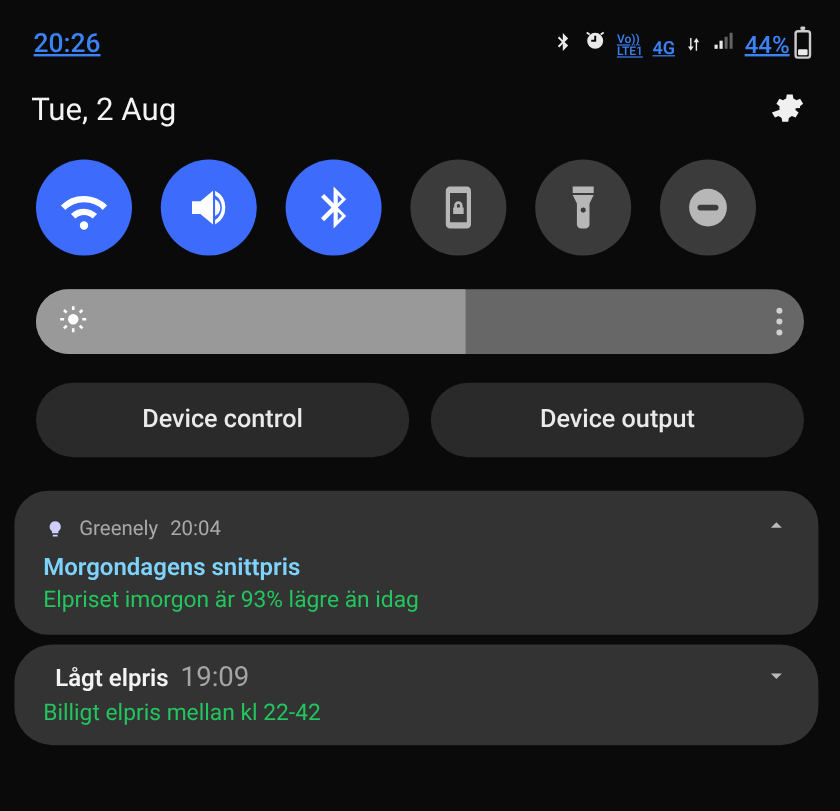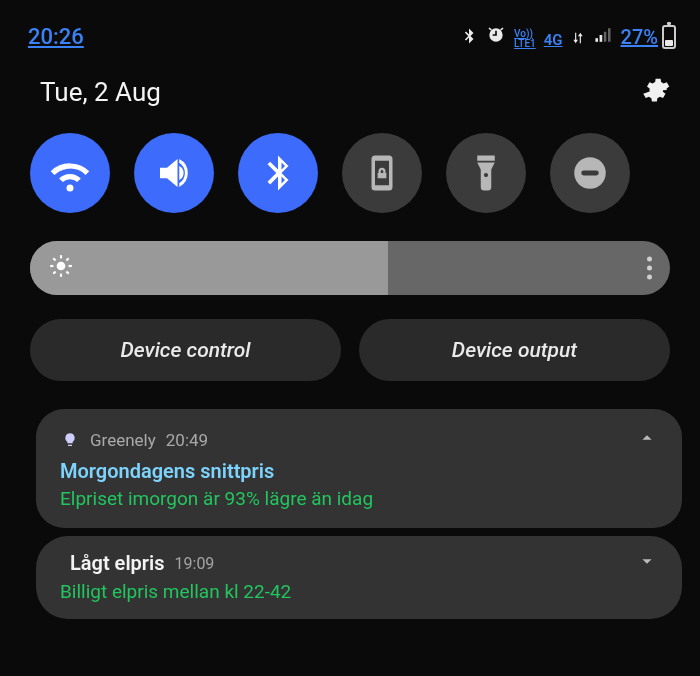--- a/index.html
+++ b/index.html
@@ -38,21 +38,21 @@
   }
   .battery-icon::before {
     content:""; position:absolute; top:-5px; left:3px; width:4px; height:3px; background:#ccc; border-radius:1px;
   }
   .battery-icon::after {
     content:""; position:absolute; bottom:1px; left:1px; right:1px; height:27%; background:#eaeaea; border-radius:1px;
   }
 
   .header-row {
     display:flex; justify-content:space-between; align-items:center;
-    padding: 22px 30px 12px 40px;
+    padding: 22px 30px 12px 26px;
   }
   .date { font-size:26px; color:#f4f4f4; font-weight:400; }
 
   .qs-row {
     display:flex; gap:24px; padding: 12px 30px 18px 30px;
   }
   .qs-btn {
     width:80px; height:80px; border-radius:50%;
     display:flex; align-items:center; justify-content:center;
     cursor:pointer;
@@ -86,25 +86,25 @@
     display:flex; flex-direction:column; gap:4px;
   }
   .brightness-more span { width:5px; height:5px; background:#d0d0d0; border-radius:50%; }
 
   .pill-row {
     display:flex; gap:18px; padding: 8px 30px 18px 30px;
   }
   .pill {
     flex:1; height:62px; background:#2a2a2a; border-radius:31px;
     display:flex; align-items:center; justify-content:center;
-    font-size:21px; color:#eaeaea; font-weight:500; cursor:pointer;font-style:italic;
+    font-size:21px; color:#eaeaea; font-weight:500; cursor:pointer;
   }
 
   .notif {
-    margin: 10px 18px 0 36px;
+    margin: 10px 18px 0 12px;
     background:#333333;
     border-radius:28px;
     padding:18px 24px 18px 24px;
   }
   .notif.sub {
     border-radius:32px;
     margin-top:8px;
      padding:14px 24px 16px 24px;
   }
   .notif-hdr {
@@ -115,21 +115,21 @@
     width:20px; height:20px; border-radius:50%;
     display:flex; align-items:center; justify-content:center;
   }
   .notif-hdr .app-icon svg { width:16px; height:16px; fill:#cfcfff; }
   .notif-hdr .chev { margin-left:auto; }
   .notif-hdr .chev svg { width:22px; height:22px; fill:#bbb; }
   .notif-title { font-size:20px; font-weight:600; color:#7dd3fc; margin-top:6px;}
   .notif-body  { font-size:19px; color:#22c55e; margin-top:4px;}
   .notif.sub .row2 { display:flex; align-items:center; gap:10px;}
   .notif.sub .title2 { font-size:20px; font-weight:600; color:#f3f3f3;}
-  .notif.sub .time2 { font-size:16px; color:#a4a4a4;}
+  .notif.sub .time2 { font-size:23px; color:#a4a4a4;}
 </style>
 </head>
 <body>
 
 <div class="status-bar">
   <div>20:26</div>
   <div class="status-right">
     <span>
       <svg viewBox="0 0 24 24" width="18" height="18">
           <path d="M12 2l6 6-4 4 4 4-6 6V14l-4 4-1.5-1.5L11 12 6.5 7.5 8 6l4 4V2z"></path>
@@ -150,21 +150,21 @@
           <path d="M7 3v12H4l4 6 4-6H9V3zM17 21V9h3l-4-6-4 6h3v12z"></path>
         </svg>
     </span>
     <span>
       <svg viewBox="0 0 24 24" width="20" height="20">
           <path d="M3 20h3v-4H3zm5 0h3v-8H8zm5 0h3V8h-3zm5 0h3V4h-3z" opacity=".4"></path>
           <path d="M3 20h3v-4H3zm5 0h3v-8H8z"></path>
         </svg>
     </span>
     <span class="battery">
-      <span>27%</span>
+      <span>44%</span>
       <span class="battery-icon"></span>
     </span>
   </div>
 </div>
 
 <div class="header-row">
   <div class="date">Tue, 2 Aug</div>
   <div>
     <svg viewBox="0 0 24 24" width="30" height="30" fill="#f0f0f0">
         <path d="M12 8a4 4 0 104 4 4 4 0 00-4-4zm9.4 4a7.5 7.5 0 00-.1-1.2l2.1-1.6-2-3.4-2.5 1a7.6 7.6 0 00-2-1.2l-.4-2.6h-4l-.4 2.6a7.6 7.6 0 00-2 1.2l-2.5-1-2 3.4 2.1 1.6a7.5 7.5 0 000 2.4L2.6 15l2 3.4 2.5-1a7.6 7.6 0 002 1.2l.4 2.6h4l.4-2.6a7.6 7.6 0 002-1.2l2.5 1 2-3.4-2.1-1.6c.1-.4.1-.8.1-1.2z"></path>
@@ -240,21 +240,21 @@
 </div>
 
 <div class="notif">
   <div class="notif-hdr">
     <span class="app-icon">
       <svg viewBox="0 0 24 24">
           <path d="M9 21h6v-2H9zm3-19a7 7 0 00-4 12.7V17h8v-2.3A7 7 0 0012 2z"></path>
         </svg>
     </span>
     <span>Greenely</span>
-    <span>20:49</span>
+    <span>20:04</span>
     <span class="chev">
       <svg viewBox="0 0 24 24">
           <path d="M7 14l5-5 5 5z"></path>
         </svg>
     </span>
   </div>
   <div class="notif-title">Morgondagens snittpris</div>
   <div class="notif-body">Elpriset imorgon är 93% lägre än idag</div>
 </div>
 

